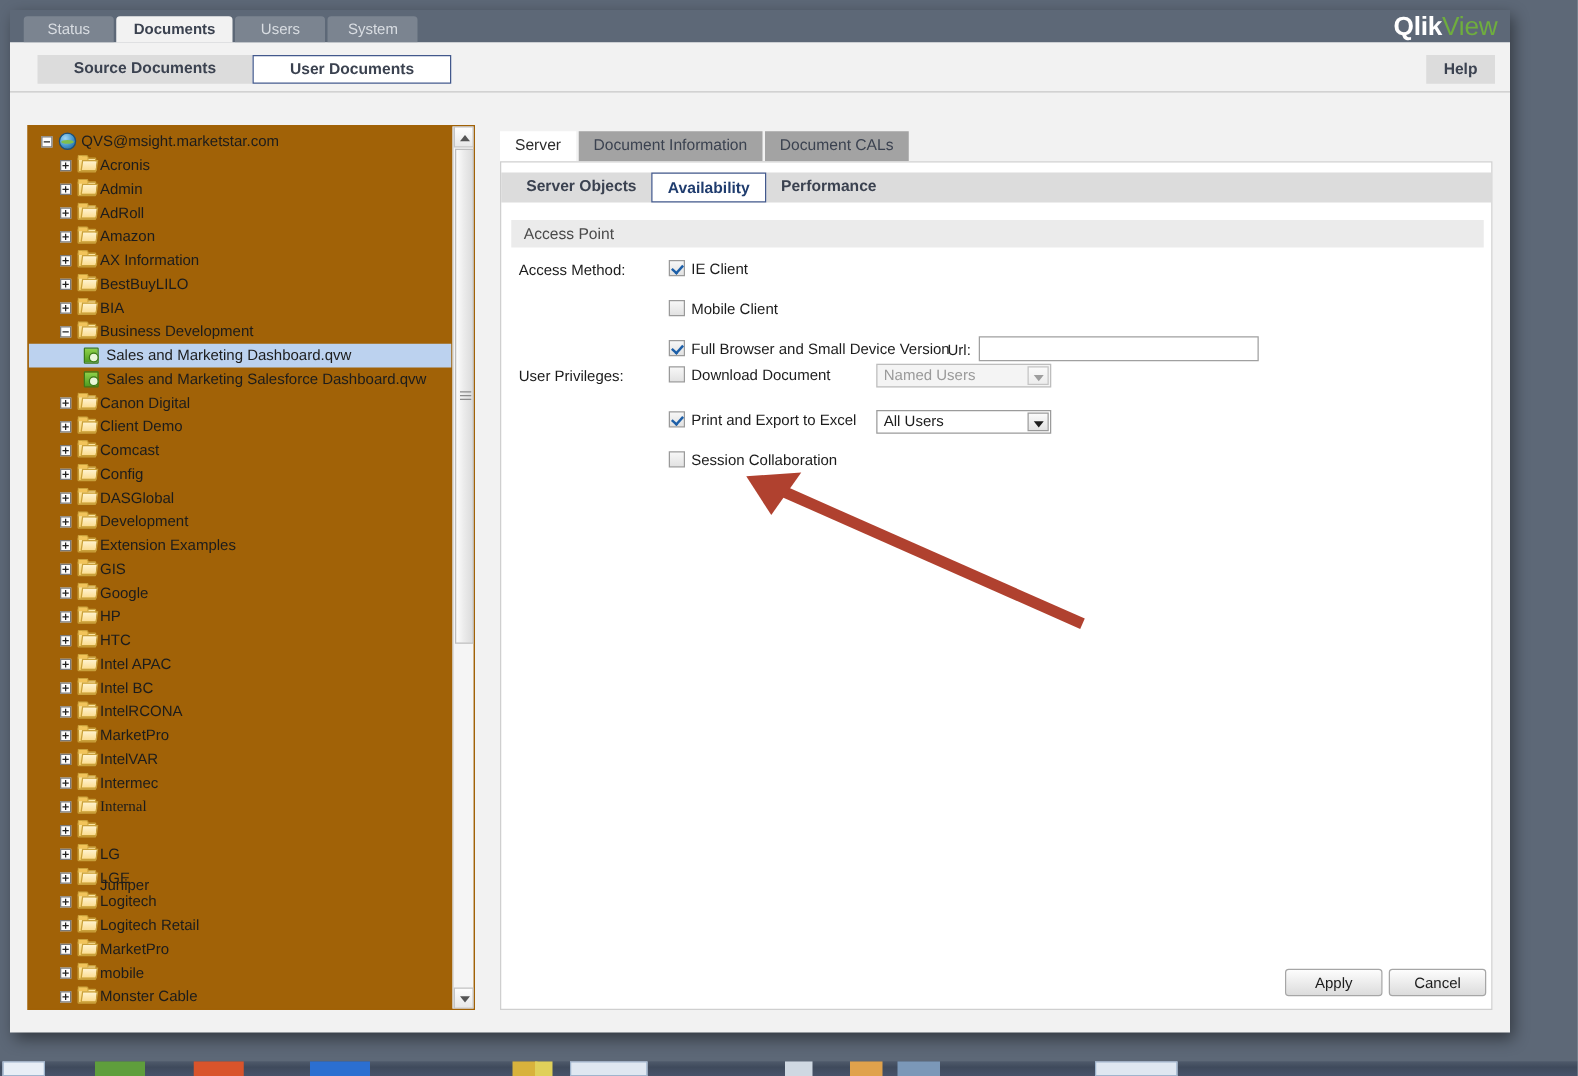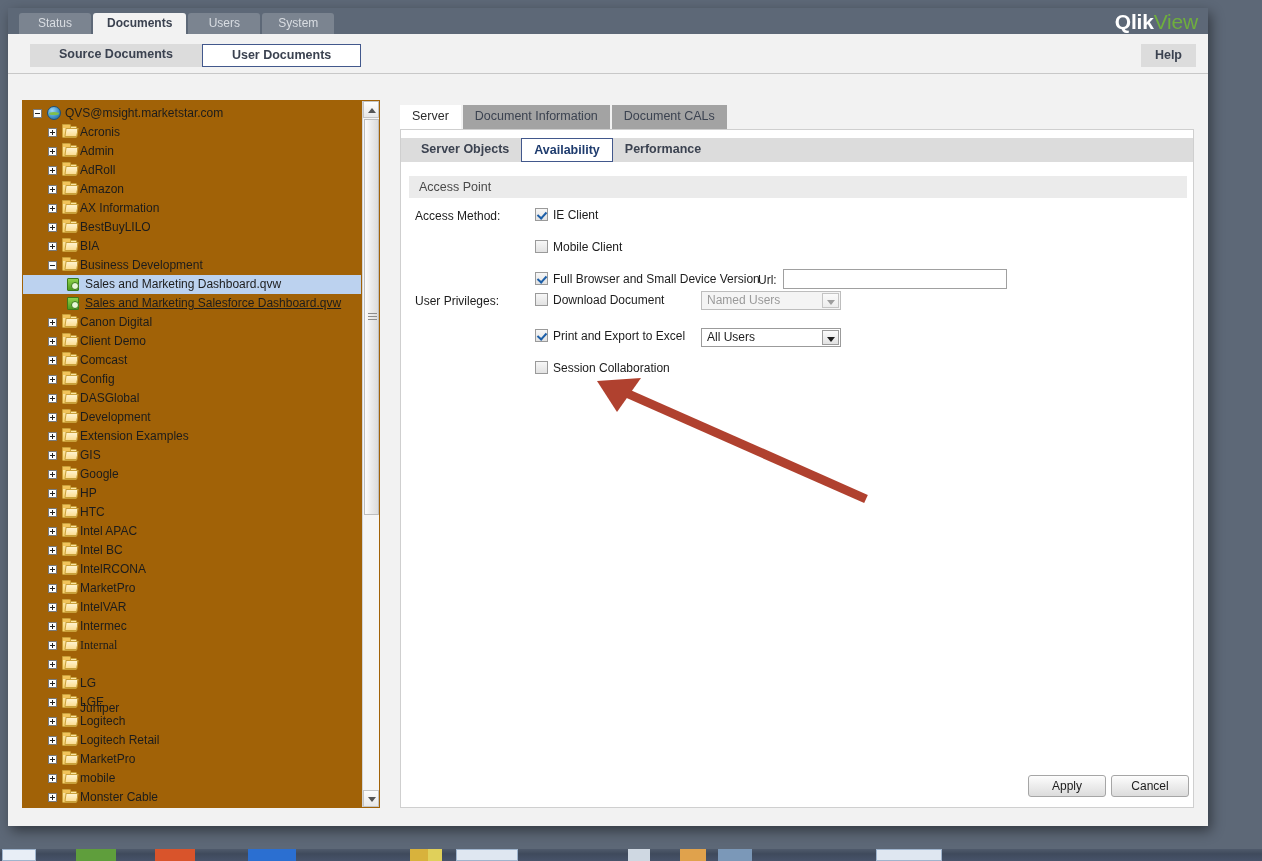--- a/index.html
+++ b/index.html
@@ -359,21 +359,21 @@
               <span class="toggle" style="left: 25px;"></span>
               <span class="ic folder" style="left: 39px;"></span>
               <span class="lbl" style="left: 57px;">Business Development</span>
             </div>
             <div class="tree-row selected">
               <span class="ic qvwdoc" style="left: 44px;"></span>
               <span class="lbl" style="left: 62px;">Sales and Marketing Dashboard.qvw</span>
             </div>
             <div class="tree-row">
               <span class="ic qvwdoc" style="left: 44px;"></span>
-              <span class="lbl" style="left: 62px; text-decoration: underline;">Sales and Marketing Salesforce Dashboard.qvw</span>
+              <span class="lbl" style="left: 62px;">Sales and Marketing Salesforce Dashboard.qvw</span>
             </div>
             <div class="tree-row">
               <span class="toggle plus" style="left: 25px;"></span>
               <span class="ic folder" style="left: 39px;"></span>
               <span class="lbl" style="left: 57px;">Canon Digital</span>
             </div>
             <div class="tree-row">
               <span class="toggle plus" style="left: 25px;"></span>
               <span class="ic folder" style="left: 39px;"></span>
               <span class="lbl" style="left: 57px;">Client Demo</span>

